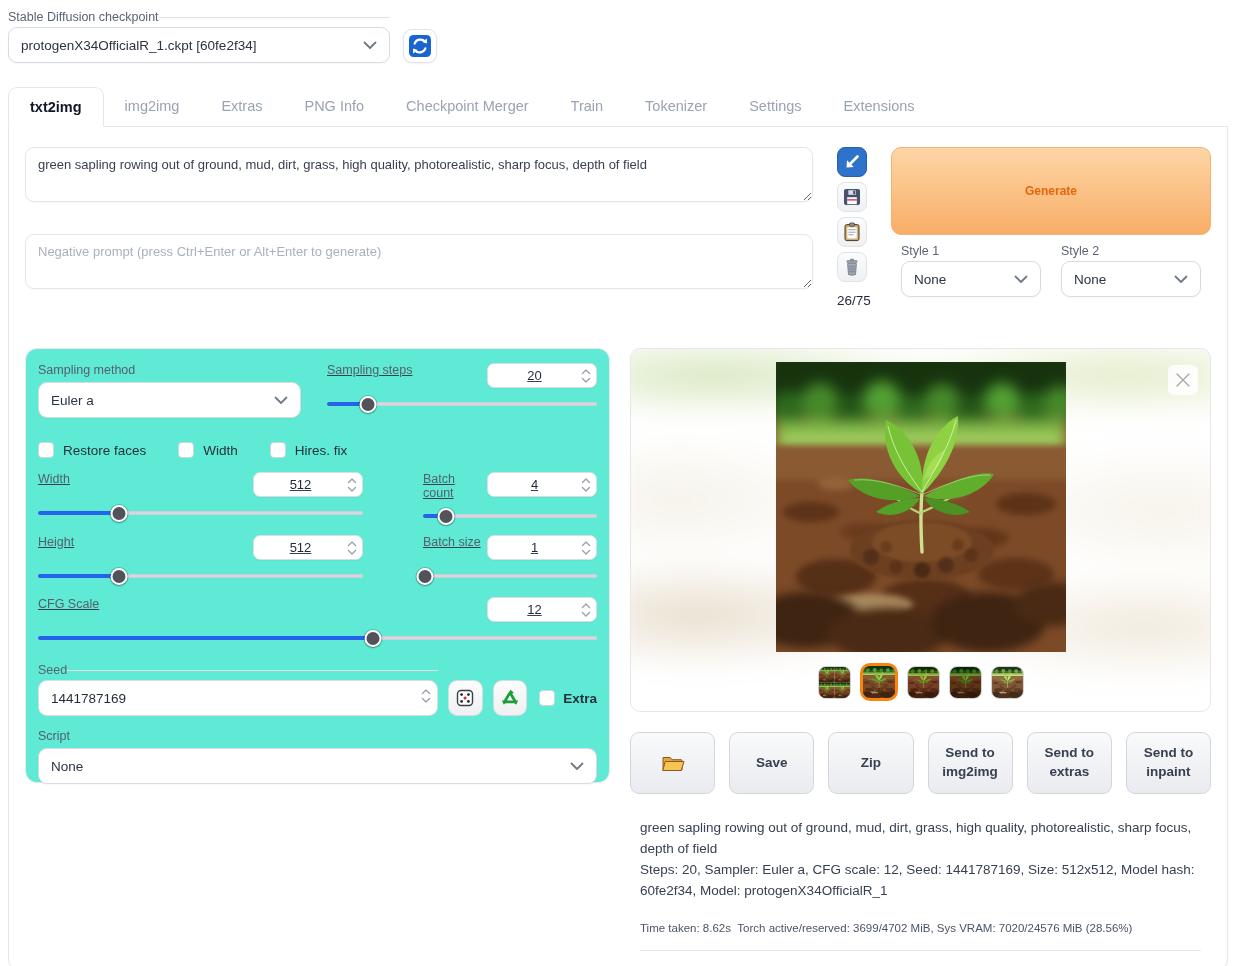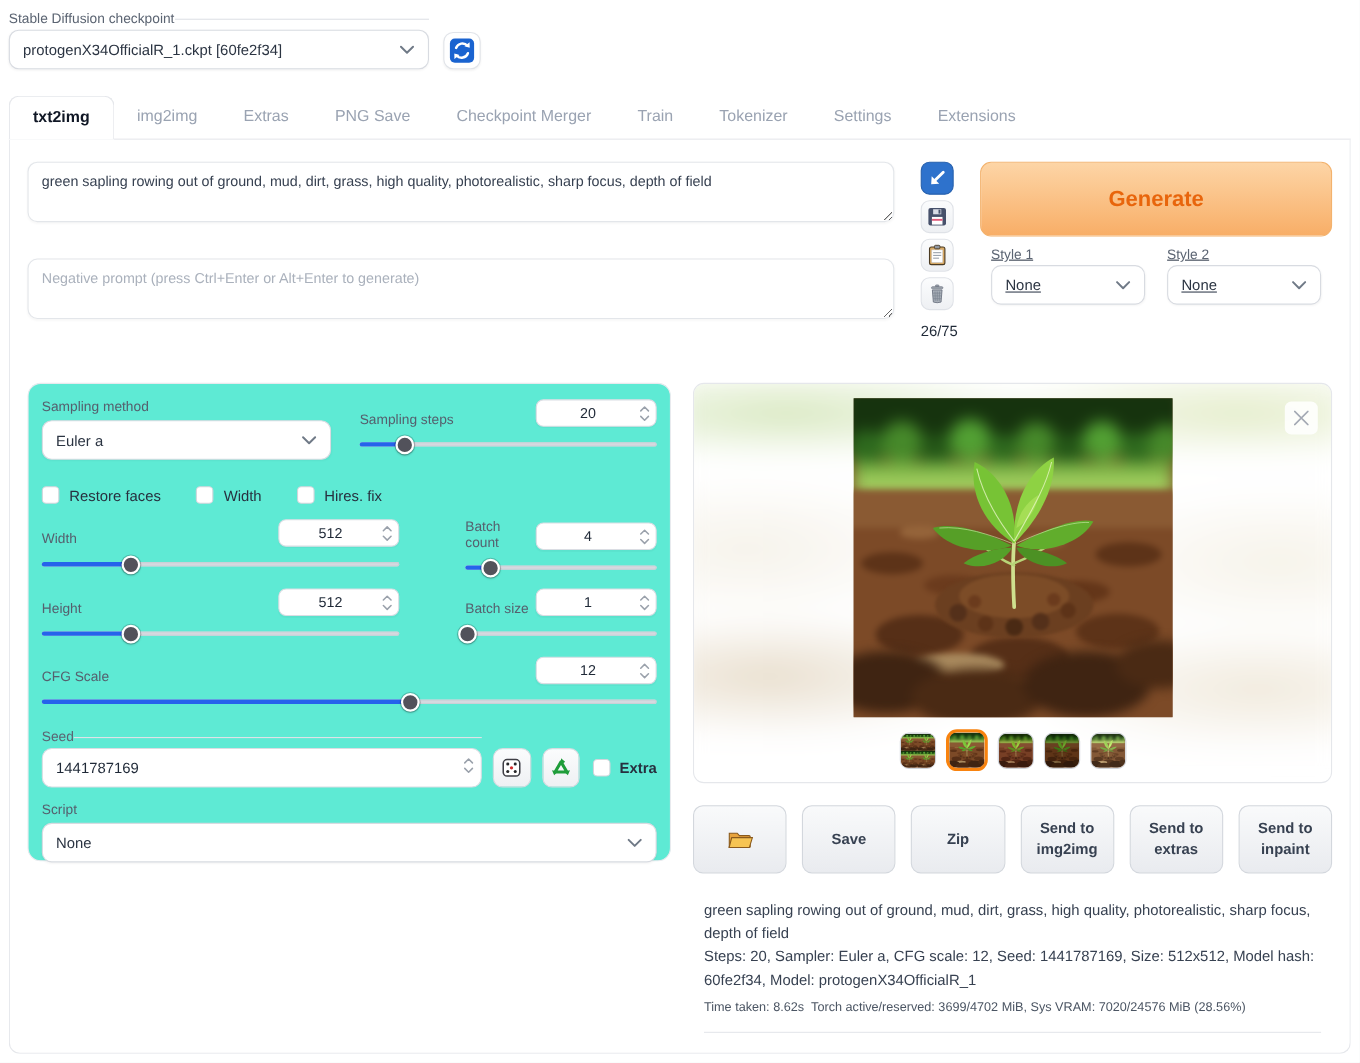--- a/index.html
+++ b/index.html
@@ -33,40 +33,40 @@
     box-shadow:0 1px 2px rgba(0,0,0,.03); outline:none; }
   textarea::placeholder { color:#aab1bc; }
   .ta-neg { margin-top:28px; }
   .mini-col { display:flex; flex-direction:column; align-items:flex-start; gap:5px; }
   .mini-btn { width:30px; height:30px; border:1px solid #dfe2e7; border-radius:8px;
     background:linear-gradient(#fbfcfd,#eef0f3); display:flex; align-items:center; justify-content:center; cursor:pointer; }
   .mini-btn.blue { background:#2e72cc; border-color:#2660ad; }
   .token-counter { margin-top:6px; font-size:13.5px; color:#1f2937; }
 
   .gen-col { display:flex; flex-direction:column; }
-  .generate-btn { height:68px; border:1px solid #f3b26d; border-radius:10px;
+  .generate-btn { height:88px; border:1px solid #f3b26d; border-radius:10px;
     background:linear-gradient(180deg,#fdd5a6 0%,#fbc astray 0%, #f8ae67 100%);
     background:linear-gradient(180deg,#fdd5a6,#f8ae67);
-    color:#e8650c; font-size:20px; font-weight:700; cursor:pointer; font-family:inherit; }
+    color:#e8650c; font-size:12px; font-weight:700; cursor:pointer; font-family:inherit; }
   .styles-row { display:flex; gap:20px; margin-top:9px; padding-left:10px; }
-  .style-field { width:140px;text-decoration:underline; }
+  .style-field { width:140px; }
 
   .main-grid { display:grid; grid-template-columns:585px 1fr; column-gap:20px; margin-top:40px; }
 
   
   .options { background:#5eead4; border:1px solid #e8eaee; border-radius:12px; padding:14px 12px 16px 12px; height:435px; }
   .ctrl-label { font-size:12.5px; color:#55606e; }
   .row-2col { display:grid; grid-template-columns:263px 1fr; column-gap:26px; }
   .wh-grid { display:grid; grid-template-columns:325px 1fr; column-gap:60px; margin-top:14px; }
   .num-box { width:110px; height:25px; border:1px solid #dadde3; border-radius:7px; background:#fff;
     display:flex; align-items:center; box-shadow:0 1px 1px rgba(0,0,0,.03); }
   .num-box input { flex:1; min-width:0; border:none; outline:none; text-align:center; font-size:13px; color:#1f2937;
     font-family:inherit; background:transparent; }
   .num-box .spin { padding-right:5px; display:flex; }
-  .labelrow { display:flex; align-items:flex-end; justify-content:space-between; }
+  .labelrow { display:flex; align-items:flex-start; justify-content:space-between;text-decoration:underline; }
   .slider { position:relative; height:18px; display:flex; align-items:center; margin-top:7px; }
   .track { width:100%; height:4px; background:#d5d9df; border-radius:3px; box-shadow:inset 0 0 0 1px #cbd0d7; }
   .fill { position:absolute; left:0; height:4px; background:#2563eb; border-radius:3px; }
   .knob { position:absolute; width:17px; height:17px; border-radius:50%; background:#52525b;
     border:2px solid #fff; box-shadow:0 0 0 1px rgba(0,0,0,.18),0 1px 2px rgba(0,0,0,.25);
     transform:translateX(-50%); cursor:pointer; }
   .cb-row { display:flex; gap:32px; margin-top:24px; }
   .cb-item { display:flex; align-items:center; gap:9px; font-size:13.5px; color:#27303f; font-weight:400; }
   .cb { width:16px; height:16px; border:1.5px solid #d1d5db; border-radius:4px; background:#fff; cursor:pointer; }
   .seed-zone { margin-top:16px; }
@@ -101,21 +101,21 @@
   .t3 svg { filter:hue-rotate(-8deg) brightness(.92) contrast(1.05); }
   .t4 svg { filter:brightness(.72) saturate(1.15); }
   .t5 svg { filter:sepia(.28) brightness(1.08); }
 
   .out-btns { display:flex; gap:14px; margin-top:20px; }
   .out-btn { flex:1; height:62px; border:1px solid #d3d7dd; border-radius:9px;
     background:linear-gradient(#f9fafb,#e9ebef); font-size:13.5px; font-weight:700; color:#374151;
     display:flex; align-items:center; justify-content:center; text-align:center; line-height:1.4;
     padding:0 6px; cursor:pointer; font-family:inherit; }
   .gen-info { margin-top:24px; padding:0 10px; font-size:13.5px; color:#374151; line-height:1.55; }
-  .gen-info .perf { font-size:11.5px; color:#4b5563; margin-top:6px; border-bottom:1px solid #e5e7eb; padding-bottom:12px; }
+  .gen-info .perf { font-size:11.5px; color:#4b5563; margin-top:18px; border-bottom:1px solid #e5e7eb; padding-bottom:12px; }
 
   .hidden-defs { position:absolute; width:0; height:0; overflow:hidden; }
 </style>
 </head>
 <body>
 
 <svg class="hidden-defs" aria-hidden="true">
   <defs>
     <symbol id="i-chevron" viewBox="0 0 14 9">
       <path d="M1.5 1.5 L7 7 L12.5 1.5" fill="none" stroke="#707a87" stroke-width="1.8" stroke-linecap="round" stroke-linejoin="round"></path>
@@ -273,21 +273,21 @@
       <svg width="24" height="24">
           <use href="#i-refresh"></use>
         </svg>
     </button>
   </div>
 
   <div class="tabs">
     <div class="tab active">txt2img</div>
     <div class="tab">img2img</div>
     <div class="tab">Extras</div>
-    <div class="tab">PNG Save</div>
+    <div class="tab">PNG Info</div>
     <div class="tab">Checkpoint Merger</div>
     <div class="tab">Train</div>
     <div class="tab">Tokenizer</div>
     <div class="tab">Settings</div>
     <div class="tab">Extensions</div>
   </div>
 
   <div class="panel">
 
     <div class="top-grid">

